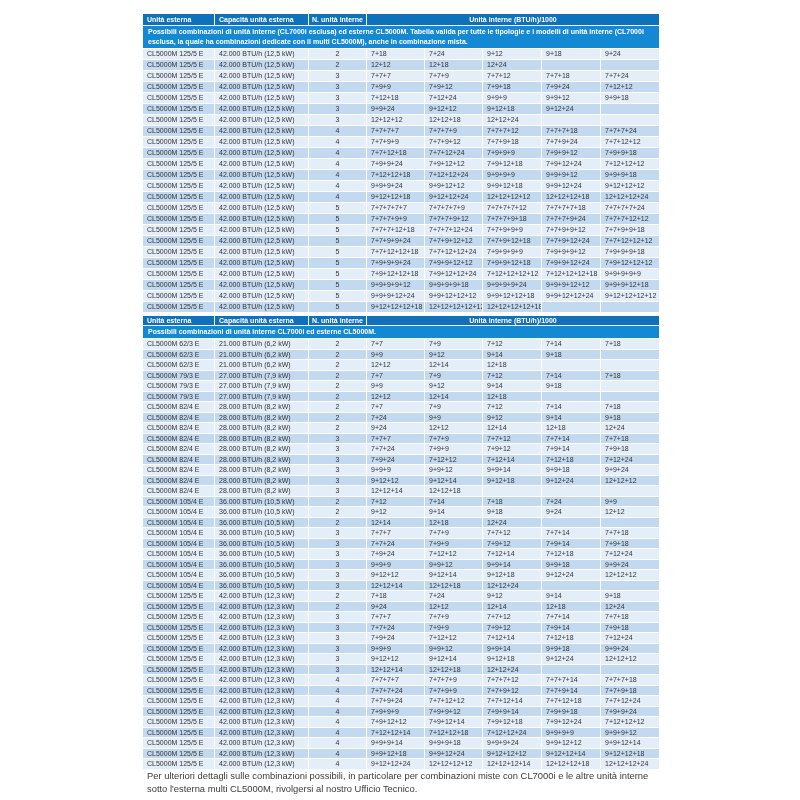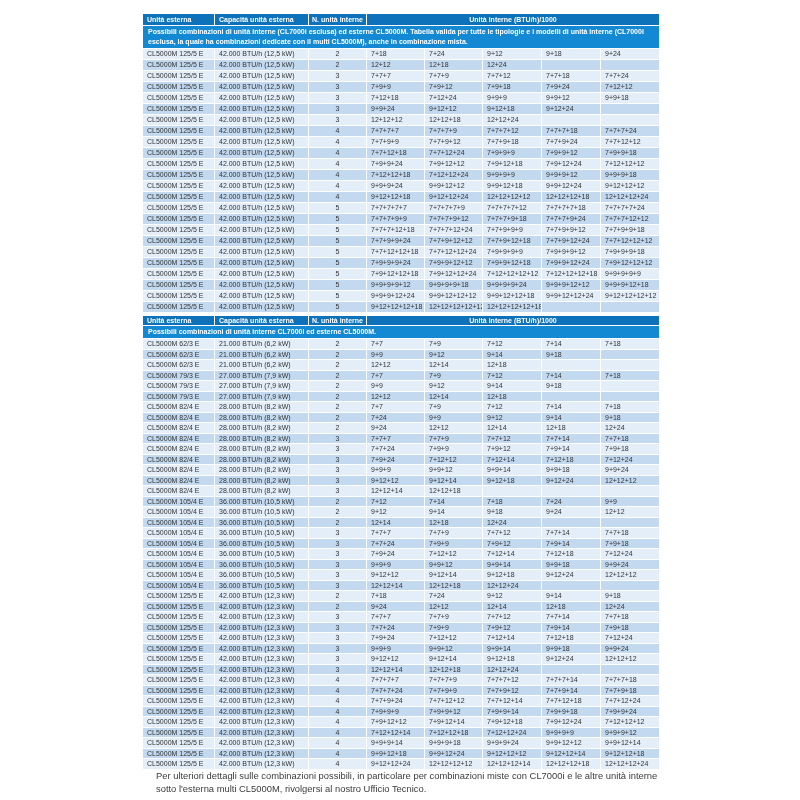--- a/index.html
+++ b/index.html
@@ -35,21 +35,21 @@
     grid-column:1 / -1;
     background:#1489d3;color:#ffffff;font-weight:bold;
     font-size:7px;line-height:1.4;
     padding:1px 5px;display:block;white-space:normal;
     height:auto;min-height:10px;
   }
   .rl{background:#e4eef8;}
   .rd{background:#c2d9ef;}
   .ncell{justify-content:center;padding:0;}
   #footer{
-    position:absolute;left:156px;top:770px;width:516px;
+    position:absolute;left:147px;top:770px;width:516px;
     font-size:9.4px;line-height:1.35;color:#3b3b3b;
   }
 </style>
 </head>
 <body>
 
 <div id="doc">
   <div class="combo-table t1">
       <div class="cell hcell">Unità esterna</div>
       <div class="cell hcell">Capacità unità esterna</div>

